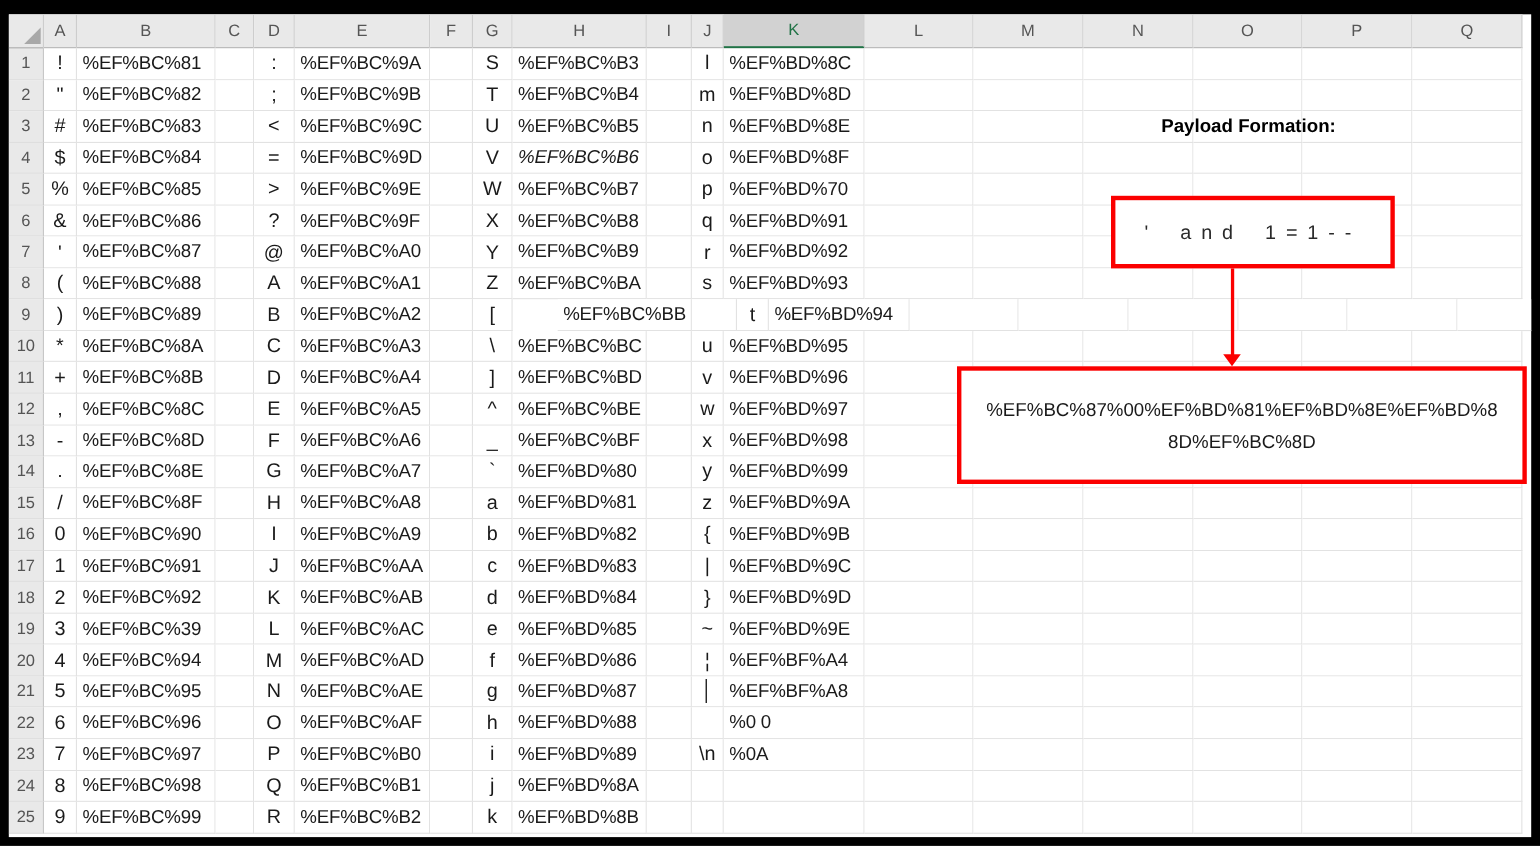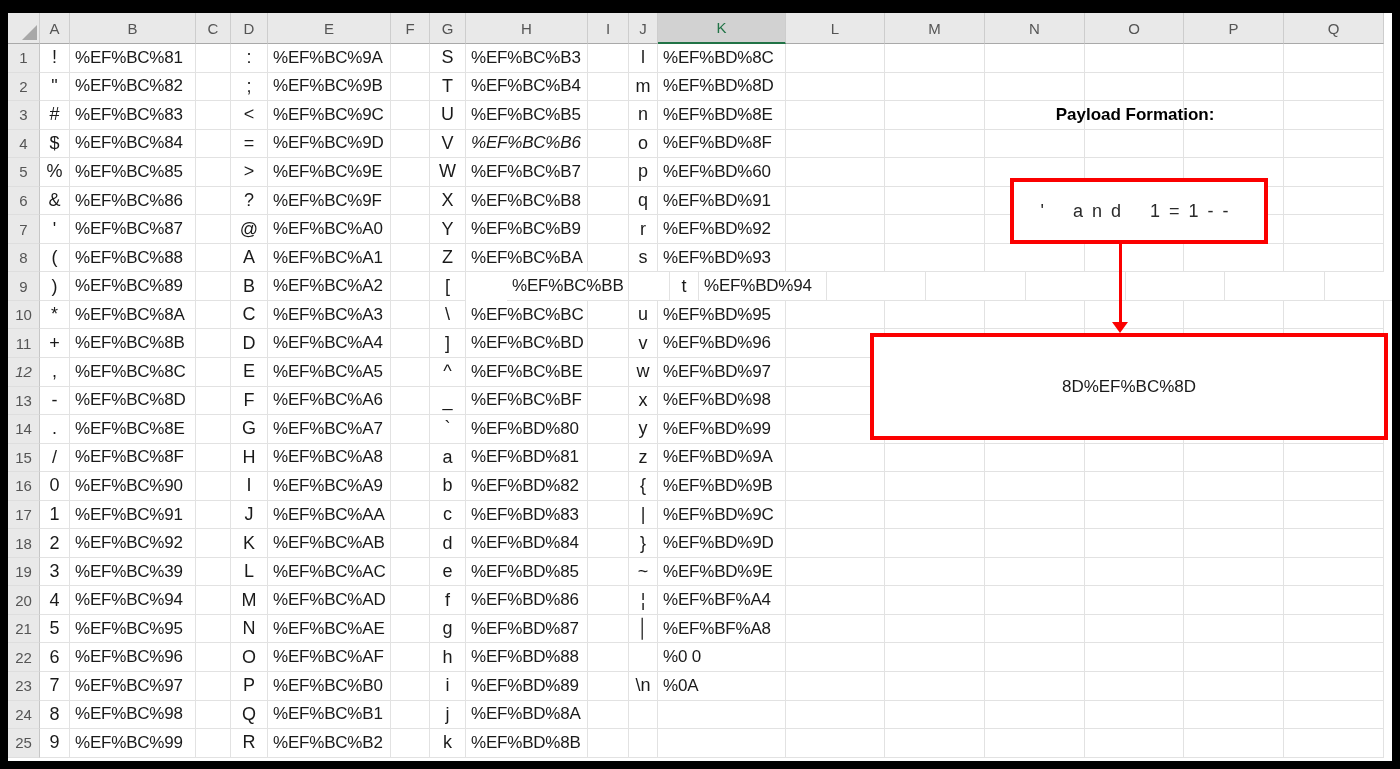--- a/index.html
+++ b/index.html
@@ -216,21 +216,21 @@
         <div class="cell char" style="width: 30px;">%</div>
         <div class="cell code" style="width: 126px;">%EF%BC%85</div>
         <div class="cell" style="width: 35px;"></div>
         <div class="cell char" style="width: 37px;">&gt;</div>
         <div class="cell code" style="width: 123px;">%EF%BC%9E</div>
         <div class="cell" style="width: 39px;"></div>
         <div class="cell char" style="width: 36px;">W</div>
         <div class="cell code" style="width: 122px;">%EF%BC%B7</div>
         <div class="cell" style="width: 41px;"></div>
         <div class="cell char" style="width: 29px;">p</div>
-        <div class="cell code" style="width: 128px;">%EF%BD%60</div>
+        <div class="cell code" style="width: 128px;">%EF%BD%70</div>
         <div class="cell" style="width: 99px;"></div>
         <div class="cell" style="width: 100px;"></div>
         <div class="cell" style="width: 100px;"></div>
         <div class="cell" style="width: 99px;"></div>
         <div class="cell" style="width: 100px;"></div>
         <div class="cell" style="width: 100px;"></div>
       </div>
       <div class="row">
         <div class="num-cell" style="width: 32px;">6</div>
         <div class="cell char" style="width: 30px;">&amp;</div>
@@ -345,21 +345,21 @@
         <div class="cell char" style="width: 29px;">v</div>
         <div class="cell code" style="width: 128px;">%EF%BD%96</div>
         <div class="cell" style="width: 99px;"></div>
         <div class="cell" style="width: 100px;"></div>
         <div class="cell" style="width: 100px;"></div>
         <div class="cell" style="width: 99px;"></div>
         <div class="cell" style="width: 100px;"></div>
         <div class="cell" style="width: 100px;"></div>
       </div>
       <div class="row">
-        <div class="num-cell" style="width: 32px; font-style: italic;">12</div>
+        <div class="num-cell" style="width: 32px;">12</div>
         <div class="cell char" style="width: 30px;">,</div>
         <div class="cell code" style="width: 126px;">%EF%BC%8C</div>
         <div class="cell" style="width: 35px;"></div>
         <div class="cell char" style="width: 37px;">E</div>
         <div class="cell code" style="width: 123px;">%EF%BC%A5</div>
         <div class="cell" style="width: 39px;"></div>
         <div class="cell char" style="width: 36px;">^</div>
         <div class="cell code" style="width: 122px;">%EF%BC%BE</div>
         <div class="cell" style="width: 41px;"></div>
         <div class="cell char" style="width: 29px;">w</div>
@@ -637,14 +637,15 @@
 <div class="anno-title">Payload Formation:</div>
 
 <div class="red-box box1">
   <span>' and 1=1--</span>
 </div>
 
 <div class="arrow-line"></div>
 <div class="arrow-head"></div>
 
 <div class="red-box box2">
+  <div class="pline">%EF%BC%87%00%EF%BD%81%EF%BD%8E%EF%BD%8</div>
   <div class="pline">8D%EF%BC%8D</div>
 </div>
 
 </body></html>

